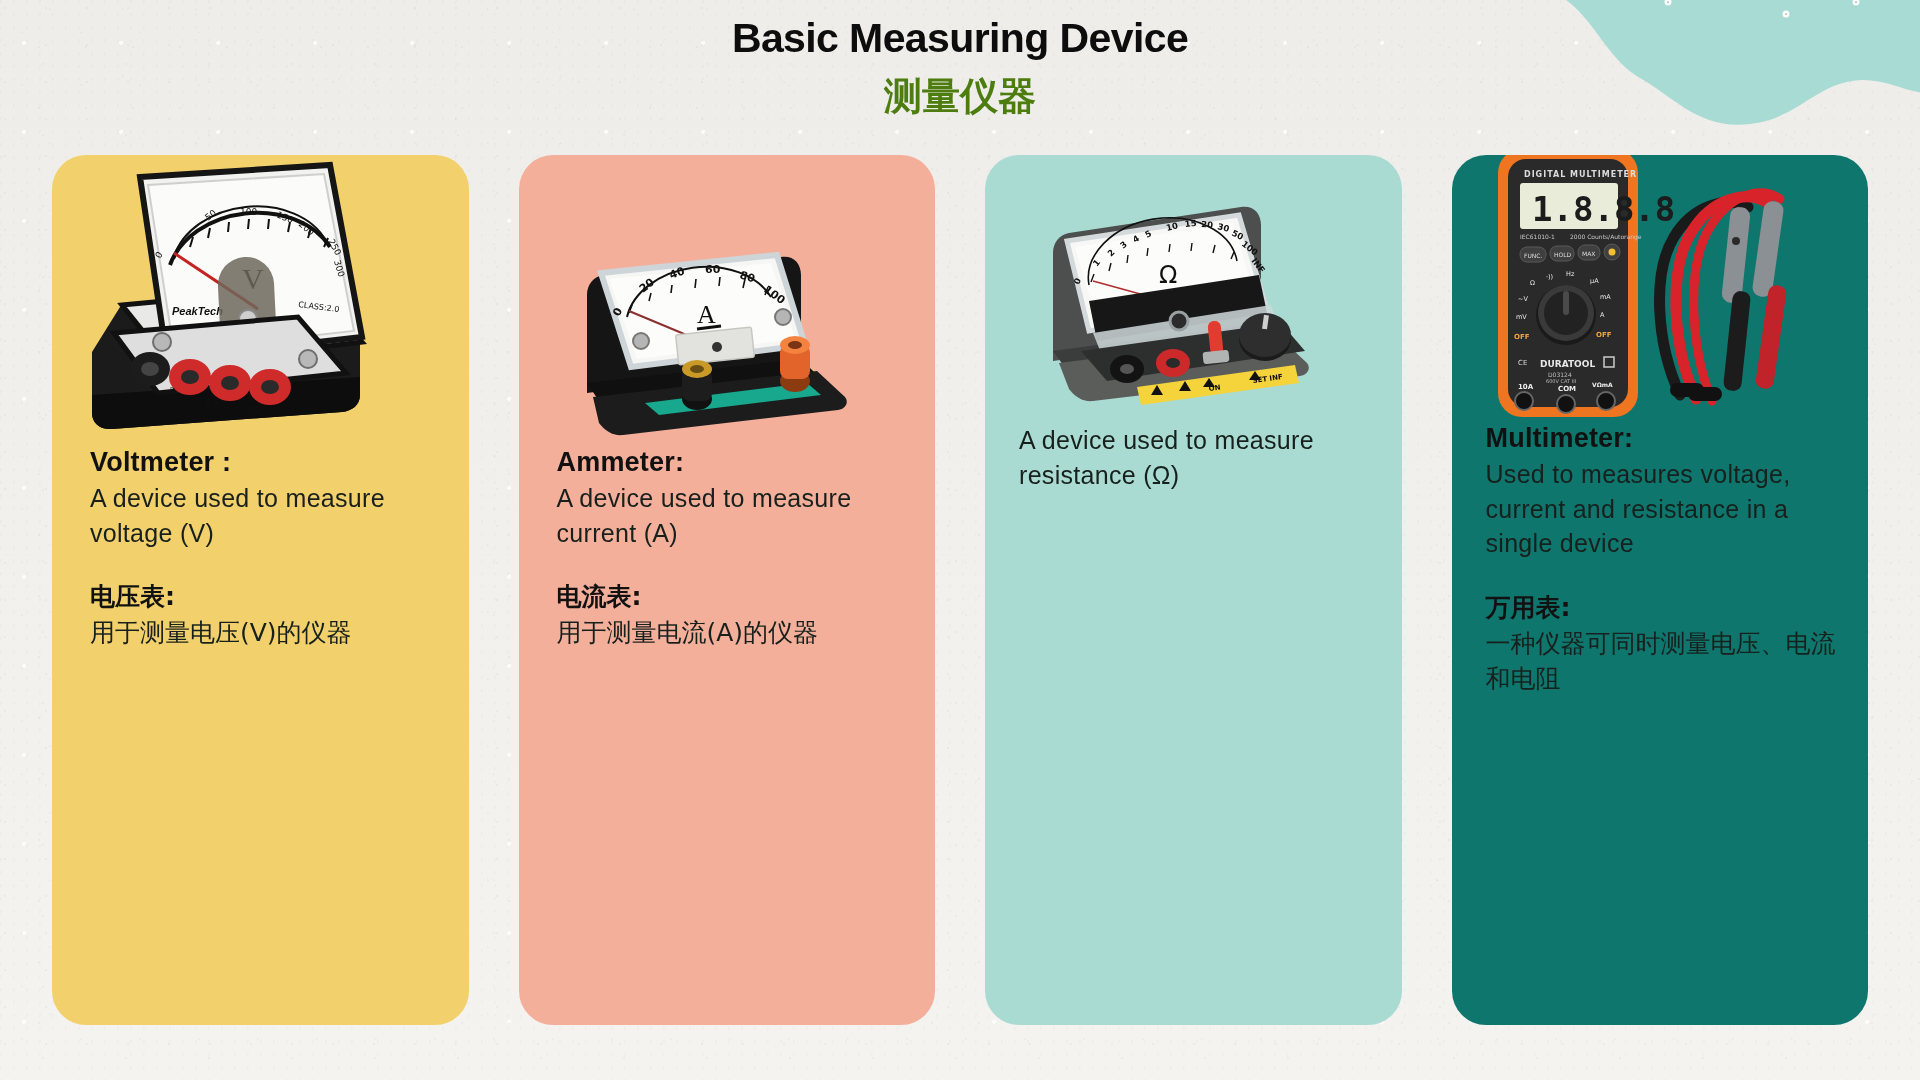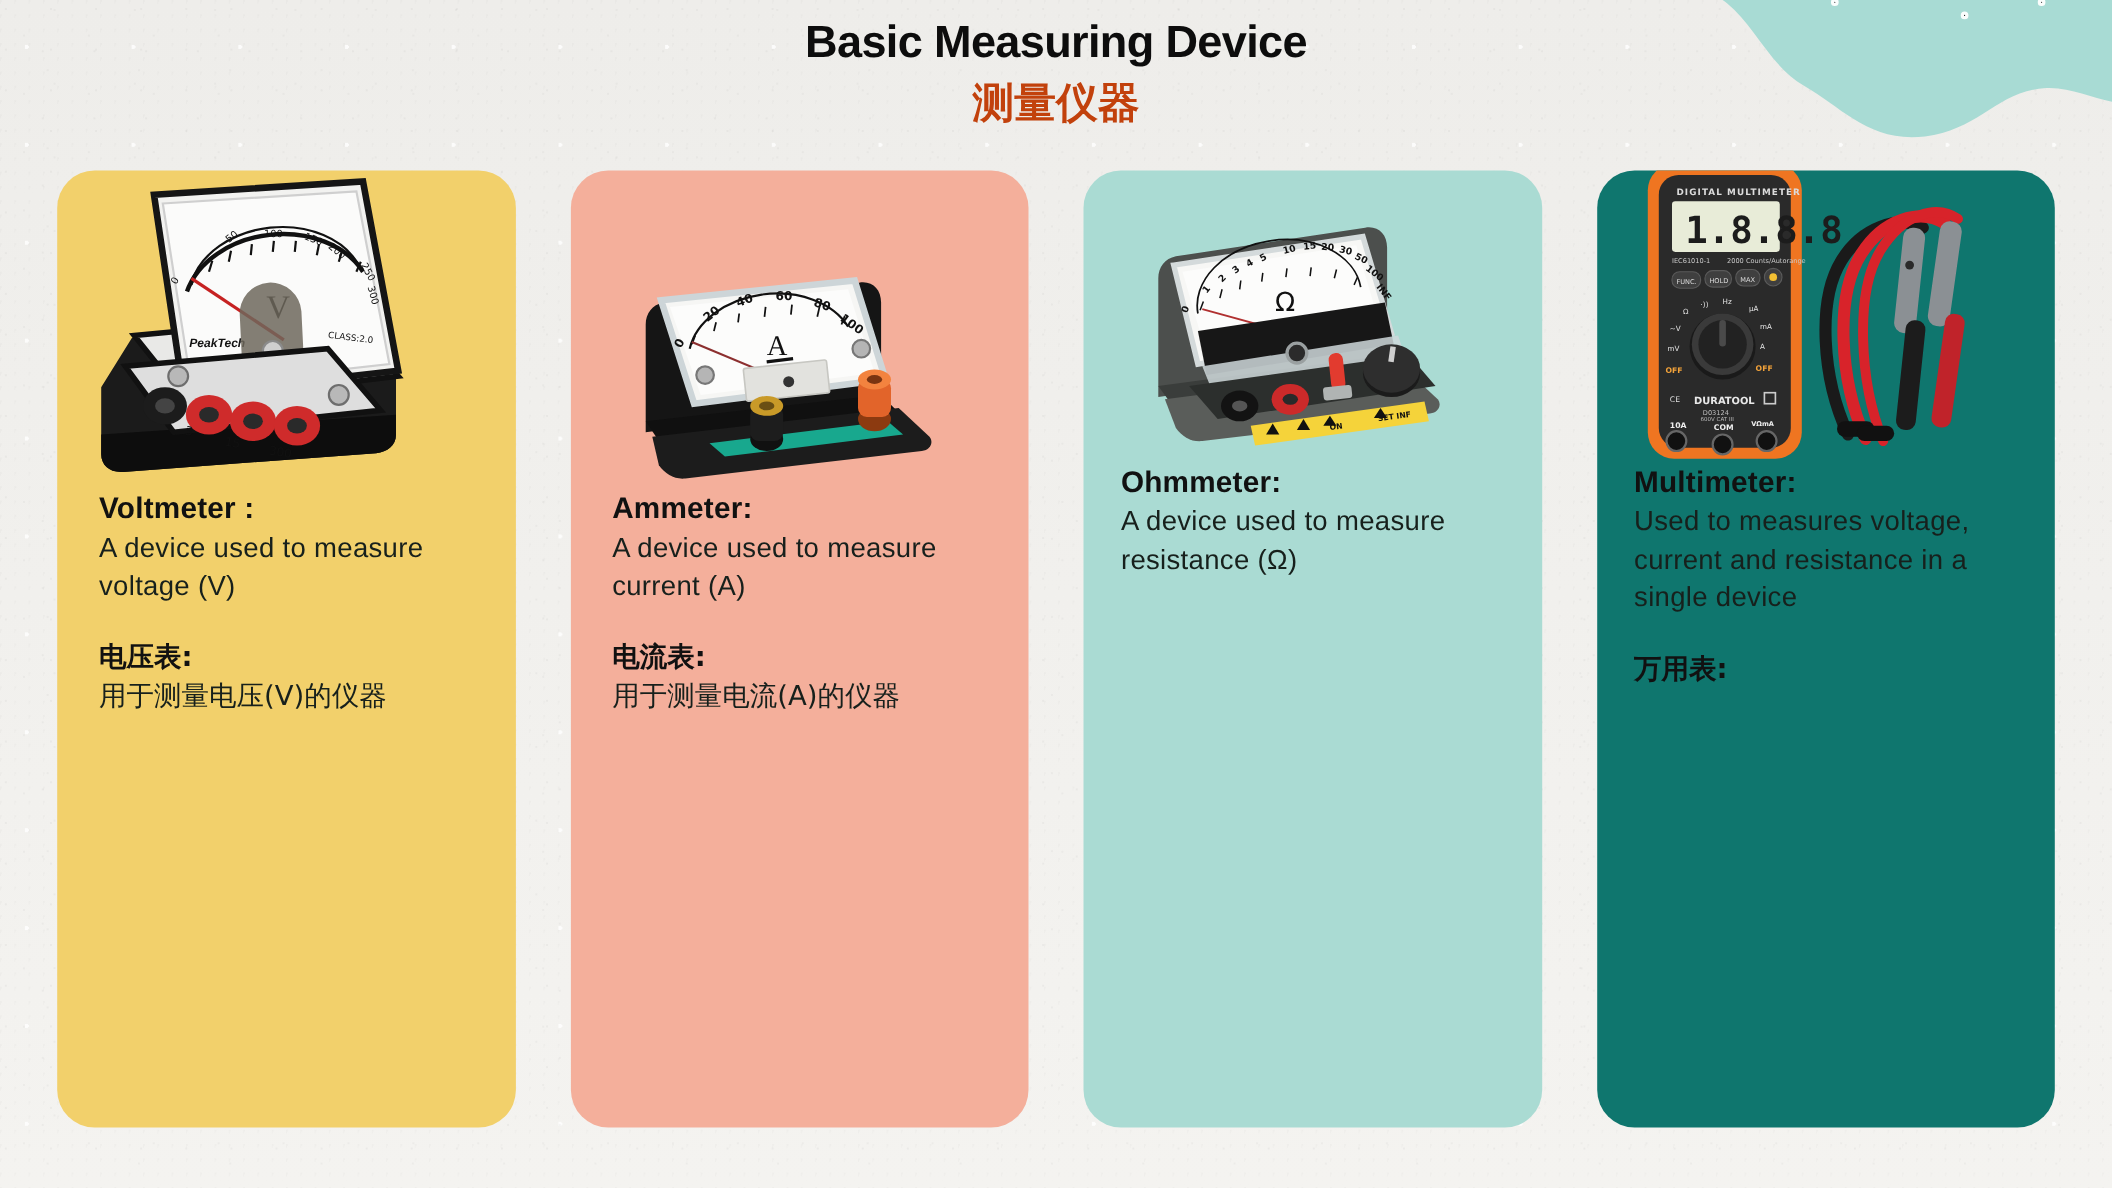--- a/index.html
+++ b/index.html
@@ -46,24 +46,24 @@
   #title-en {
     font-family: "Liberation Sans", sans-serif;
     font-size: 41px;
     font-weight: 700;
     letter-spacing: -0.6px;
     color: #0d0d0d;
     line-height: 1.18;
     margin: 12px;
   }
   #title-zh {
-    font-family: Liberation Mono, monospace;
+    font-family: Liberation Serif, serif;
     font-size: 38px;
     font-weight: 700;
-    color: #c2410c;
+    color: #4d7c0f;
     line-height: 1.2;
     margin: 2px 0 0 0;
   }
 
   
   #cards {
     position: absolute;
     top: 155px; left: 52px;
     width: 1816px; height: 870px;
     display: flex;
@@ -373,21 +373,20 @@
         </g>
         <g fill="#111">
           <polygon points="124,270 130,260 136,270"></polygon>
           <polygon points="152,266 158,256 164,266"></polygon>
           <polygon points="176,262 182,253 188,262"></polygon>
           <polygon points="222,255 228,246 234,255"></polygon>
         </g>
       </svg>
     </div>
     <div class="card-text">
-      <div class="term-en">Ohmmeter:</div>
       <div class="desc-en">A device used to measure resistance (Ω)</div>
     </div>
   </div>
 
   <div class="card c4" style="background:#0f766e">
     <div class="card-photo">
       <svg class="device" style="left:22px;top:-22px" width="320" height="300" viewBox="0 0 320 300" xmlns="http://www.w3.org/2000/svg">
 
         <rect x="24" y="16" width="140" height="268" rx="24" fill="#ef7521"></rect>
         <rect x="34" y="26" width="120" height="248" rx="18" fill="#2a2a2a"></rect>
@@ -455,16 +454,17 @@
         </g>
 
         <rect x="196" y="250" width="34" height="14" rx="7" fill="#111"></rect>
         <rect x="214" y="254" width="34" height="14" rx="7" fill="#111"></rect>
       </svg>
     </div>
     <div class="card-text">
       <div class="term-en">Multimeter:</div>
       <div class="desc-en">Used to measures voltage, current and resistance in a single device</div>
       <div class="term-zh">万用表:</div>
+      <div class="desc-zh">一种仪器可同时测量电压、电流和电阻</div>
     </div>
   </div>
 
 </div>
 
 </body></html>

